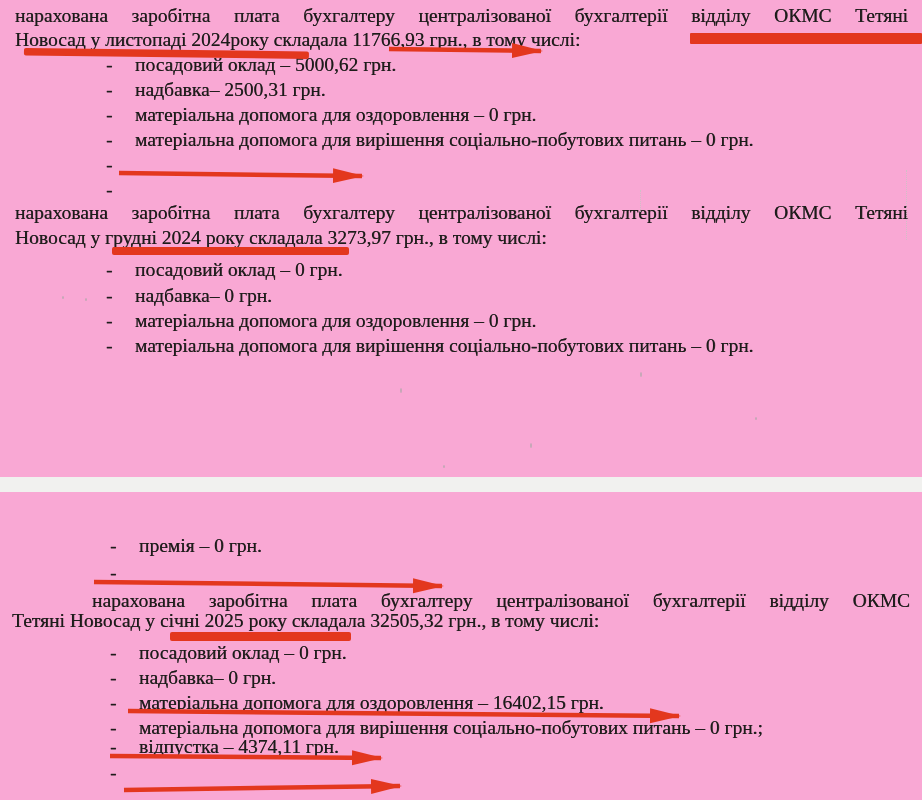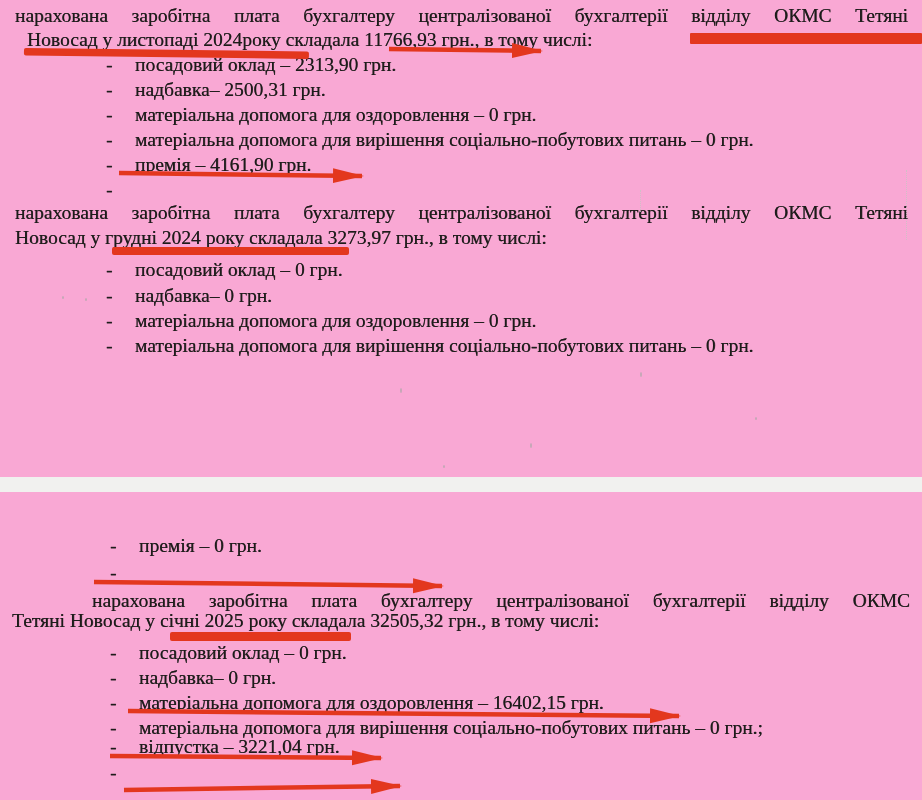--- a/index.html
+++ b/index.html
@@ -49,41 +49,40 @@
 </style>
 </head>
 <body>
 
 <div id="doc">
 
   <div class="textlayer">
 
     <div>
       <div class="line just" style="left:15px;top:5px;width:893px">нарахована заробітна плата бухгалтеру централізованої бухгалтерії відділу ОКМС Тетяні</div>
-      <div class="line" style="left:27px;top:29px">Новосад у листопаді 2024року складала 11766,93 грн., в тому числі:</div>
+      <div class="line" style="left:15px;top:29px">Новосад у листопаді 2024року складала 11766,93 грн., в тому числі:</div>
 
       <div class="line item p1item" style="top:54px">
         <span class="bullet">-</span>
-          <span>посадовий оклад – 2313,90 грн.</span>
+          <span>посадовий оклад – 5000,62 грн.</span>
       </div>
       <div class="line item p1item" style="top:79px">
         <span class="bullet">-</span>
           <span>надбавка– 2500,31 грн.</span>
       </div>
       <div class="line item p1item" style="top:104px">
         <span class="bullet">-</span>
           <span>матеріальна допомога для оздоровлення – 0 грн.</span>
       </div>
       <div class="line item p1item" style="top:129px">
         <span class="bullet">-</span>
           <span>матеріальна допомога для вирішення соціально-побутових питань – 0 грн.</span>
       </div>
       <div class="line item p1item" style="top:154px">
         <span class="bullet">-</span>
-          <span>премія – 4161,90 грн.</span>
       </div>
       <div class="line item p1item" style="top:179px">
         <span class="bullet">-</span>
       </div>
 
       <div class="line just" style="left:15px;top:202px;width:893px">нарахована заробітна плата бухгалтеру централізованої бухгалтерії відділу ОКМС Тетяні</div>
       <div class="line" style="left:15px;top:227px">Новосад у грудні 2024 року складала 3273,97 грн., в тому числі:</div>
 
       <div class="line item p1item" style="top:259px">
         <span class="bullet">-</span>
@@ -128,21 +127,21 @@
       <div class="line item p2item" style="top:692px">
         <span class="bullet">-</span>
           <span>матеріальна допомога для оздоровлення – 16402,15 грн.</span>
       </div>
       <div class="line item p2item" style="top:717px">
         <span class="bullet">-</span>
           <span>матеріальна допомога для вирішення соціально-побутових питань – 0 грн.;</span>
       </div>
       <div class="line item p2item" style="top:736px">
         <span class="bullet">-</span>
-          <span>відпустка – 3221,04 грн.</span>
+          <span>відпустка – 4374,11 грн.</span>
       </div>
       <div class="line item p2item" style="top:762px">
         <span class="bullet">-</span>
       </div>
     </div>
 
     <div class="speck" style="left:62px;top:296px"></div>
     <div class="speck" style="left:85px;top:298px"></div>
     <div class="speck" style="left:400px;top:388px;height:5px"></div>
     <div class="speck" style="left:640px;top:372px;height:5px"></div>

